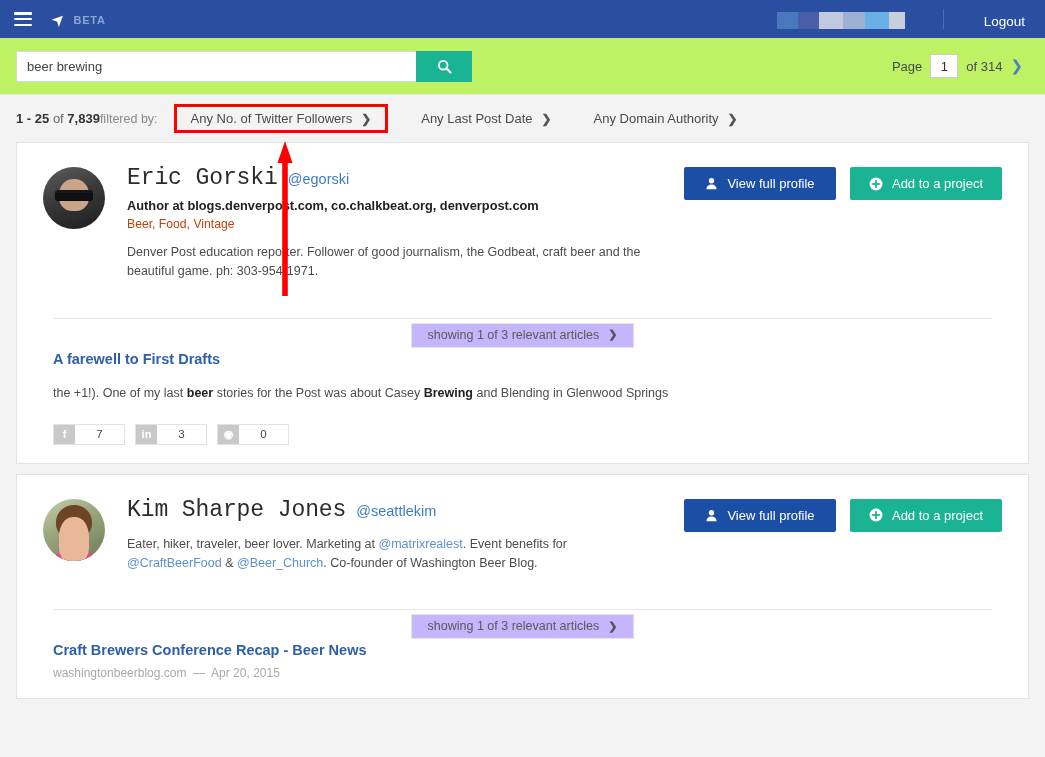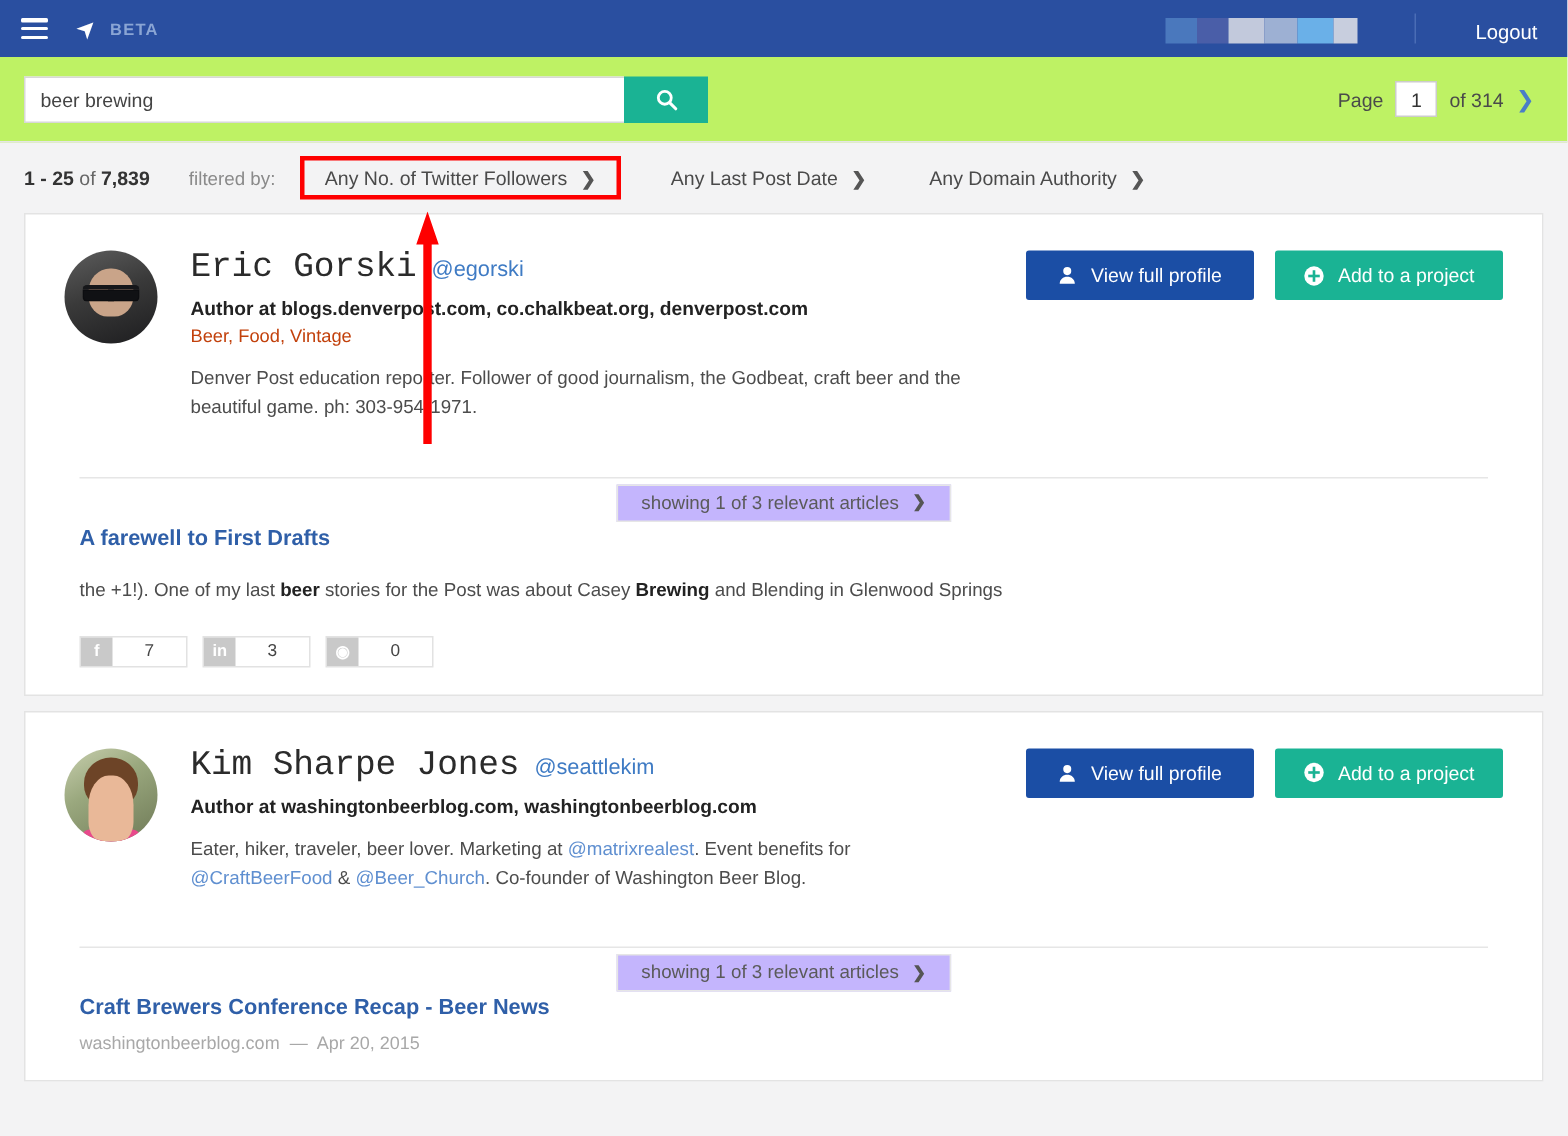--- a/index.html
+++ b/index.html
@@ -123,21 +123,21 @@
     height: 47px;
     display: flex;
     align-items: center;
     padding: 0 16px;
     font-size: 13px;
     color: #4a4a4a;
     position: relative;
   }
   .countinfo { color: #666; }
   .countinfo b { color: #333; font-weight: bold; }
-  .filtered-label { color: #8a8a8a; margin-left: 26px; margin-right: 22px; font-size: 12.5px; }
+  .filtered-label { color: #8a8a8a; margin-right: 22px; font-size: 12.5px; }
   .filter-chip {
     display: flex; align-items: center; gap: 9px;
     color: #4a4a4a;
     font-size: 13px;
     cursor: pointer;
     padding: 5px 9px;
     margin-right: 24px;
   }
   .filter-chip .chev { color: #555; font-size: 12px; font-weight: bold; }
   .filter-chip.highlight {
@@ -450,21 +450,20 @@
   </div>
 
   <div class="card">
     <div class="card-head">
       <div class="avatar avatar-b"></div>
       <div class="head-text">
         <div class="name-line">
           <span class="person-name">Kim Sharpe Jones</span>
           <span class="handle">@seattlekim</span>
         </div>
-        <div class="author-line">Author at washingtonbeerblog.com, washingtonbeerblog.com</div>
         <div class="bio">
           <span>Eater, hiker, traveler, beer lover. Marketing at </span><a href="#">@matrixrealest</a><span>. Event benefits for </span><a href="#">@CraftBeerFood</a><span> &amp; </span><a href="#">@Beer_Church</a><span>. Co-founder of Washington Beer Blog.</span>
         </div>
       </div>
       <div class="card-actions">
         <button class="btn btn-blue">
           <svg width="13" height="13" viewBox="0 0 16 16">
             <circle cx="8" cy="4.6" r="3.3" fill="#fff"></circle>
             <path d="M1.8 15c0-3.6 2.8-5.8 6.2-5.8S14.2 11.4 14.2 15z" fill="#fff"></path>
           </svg>

